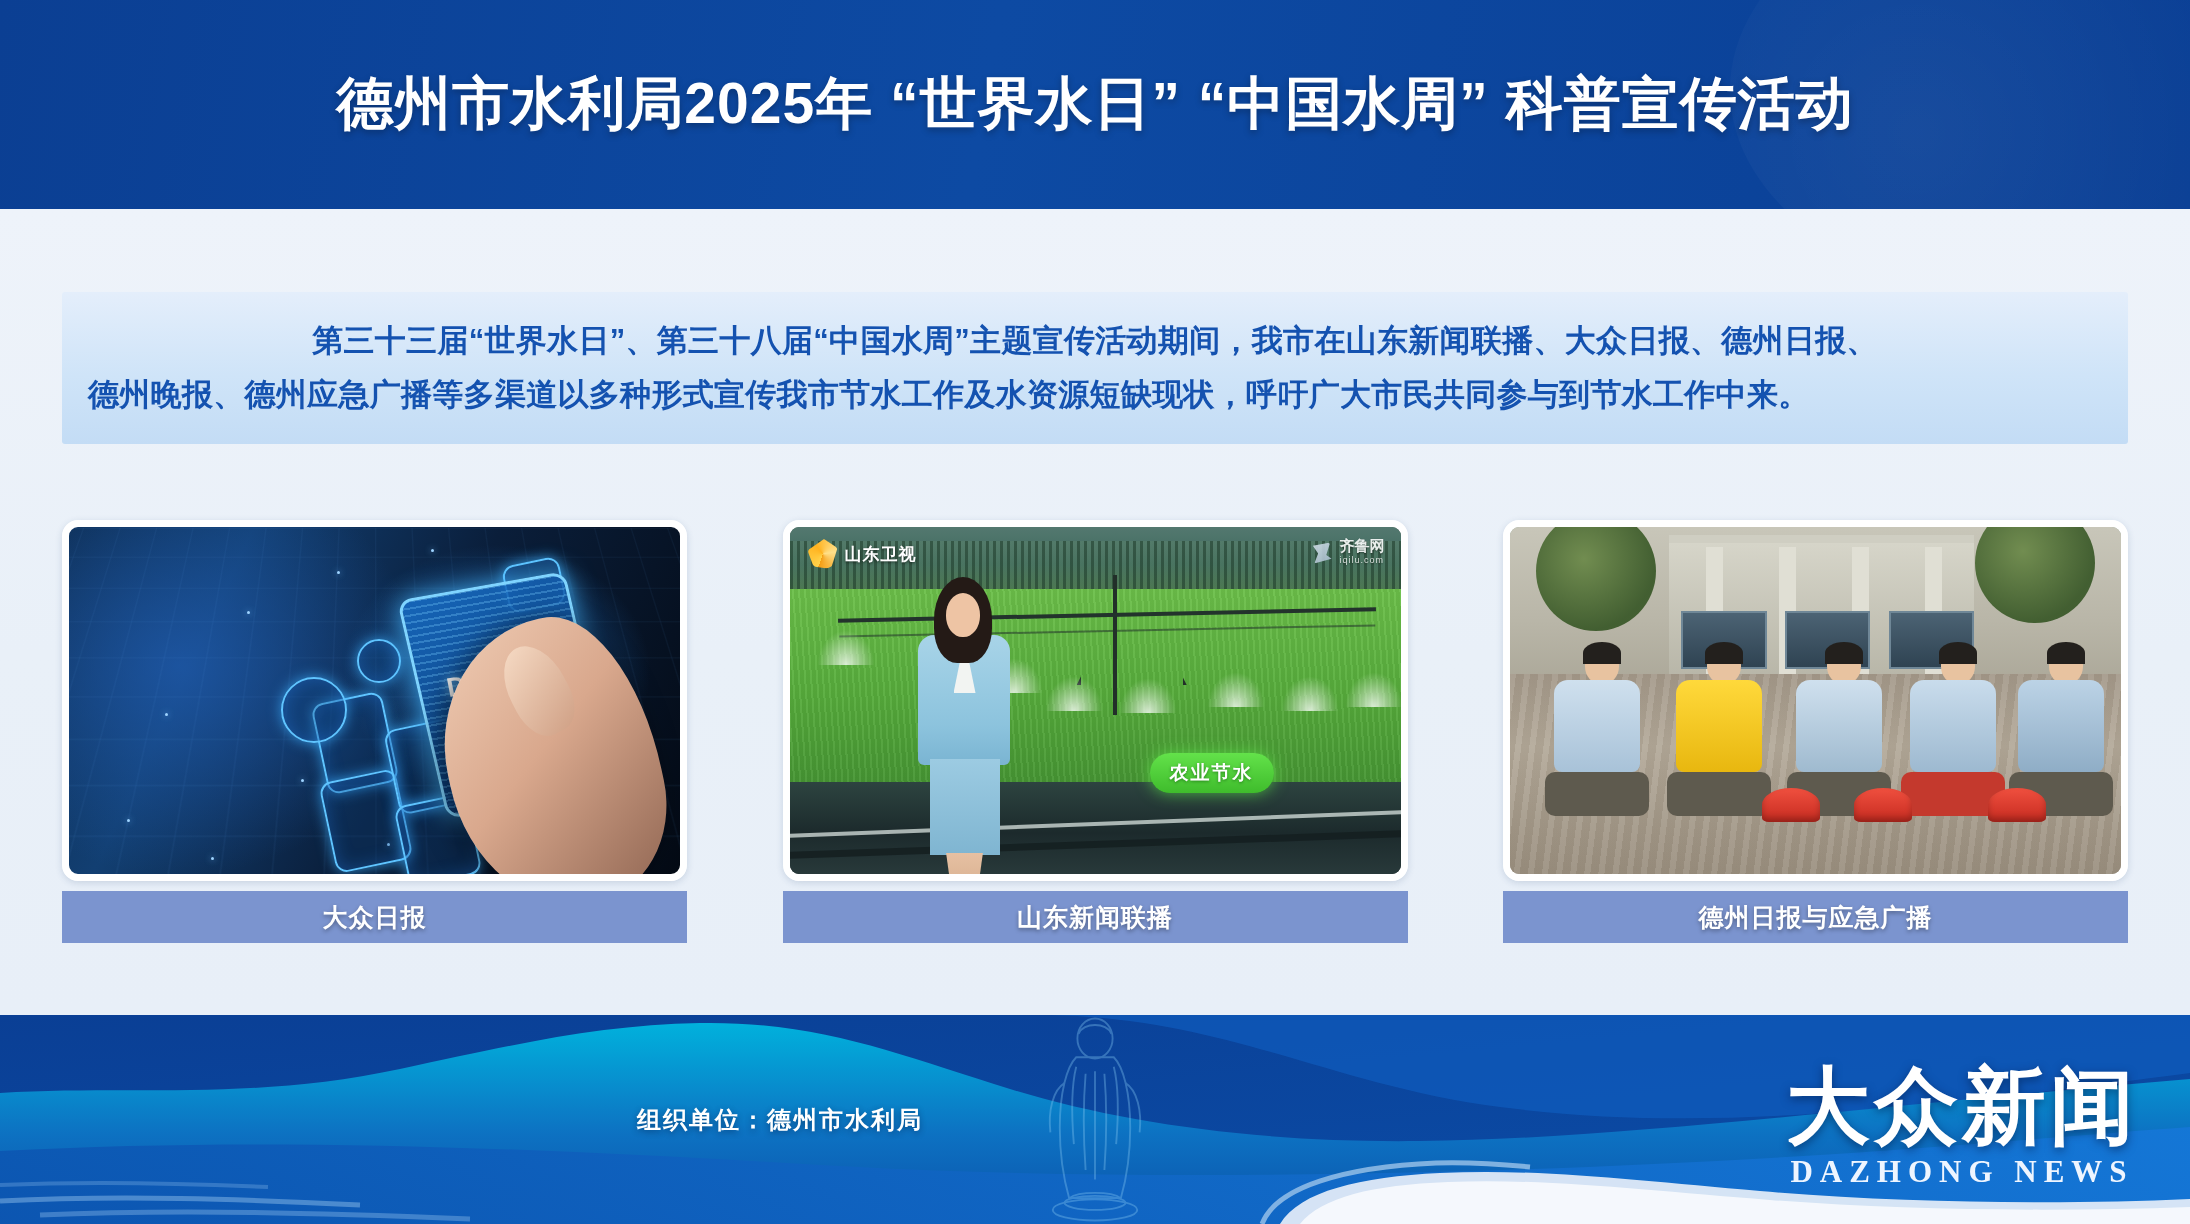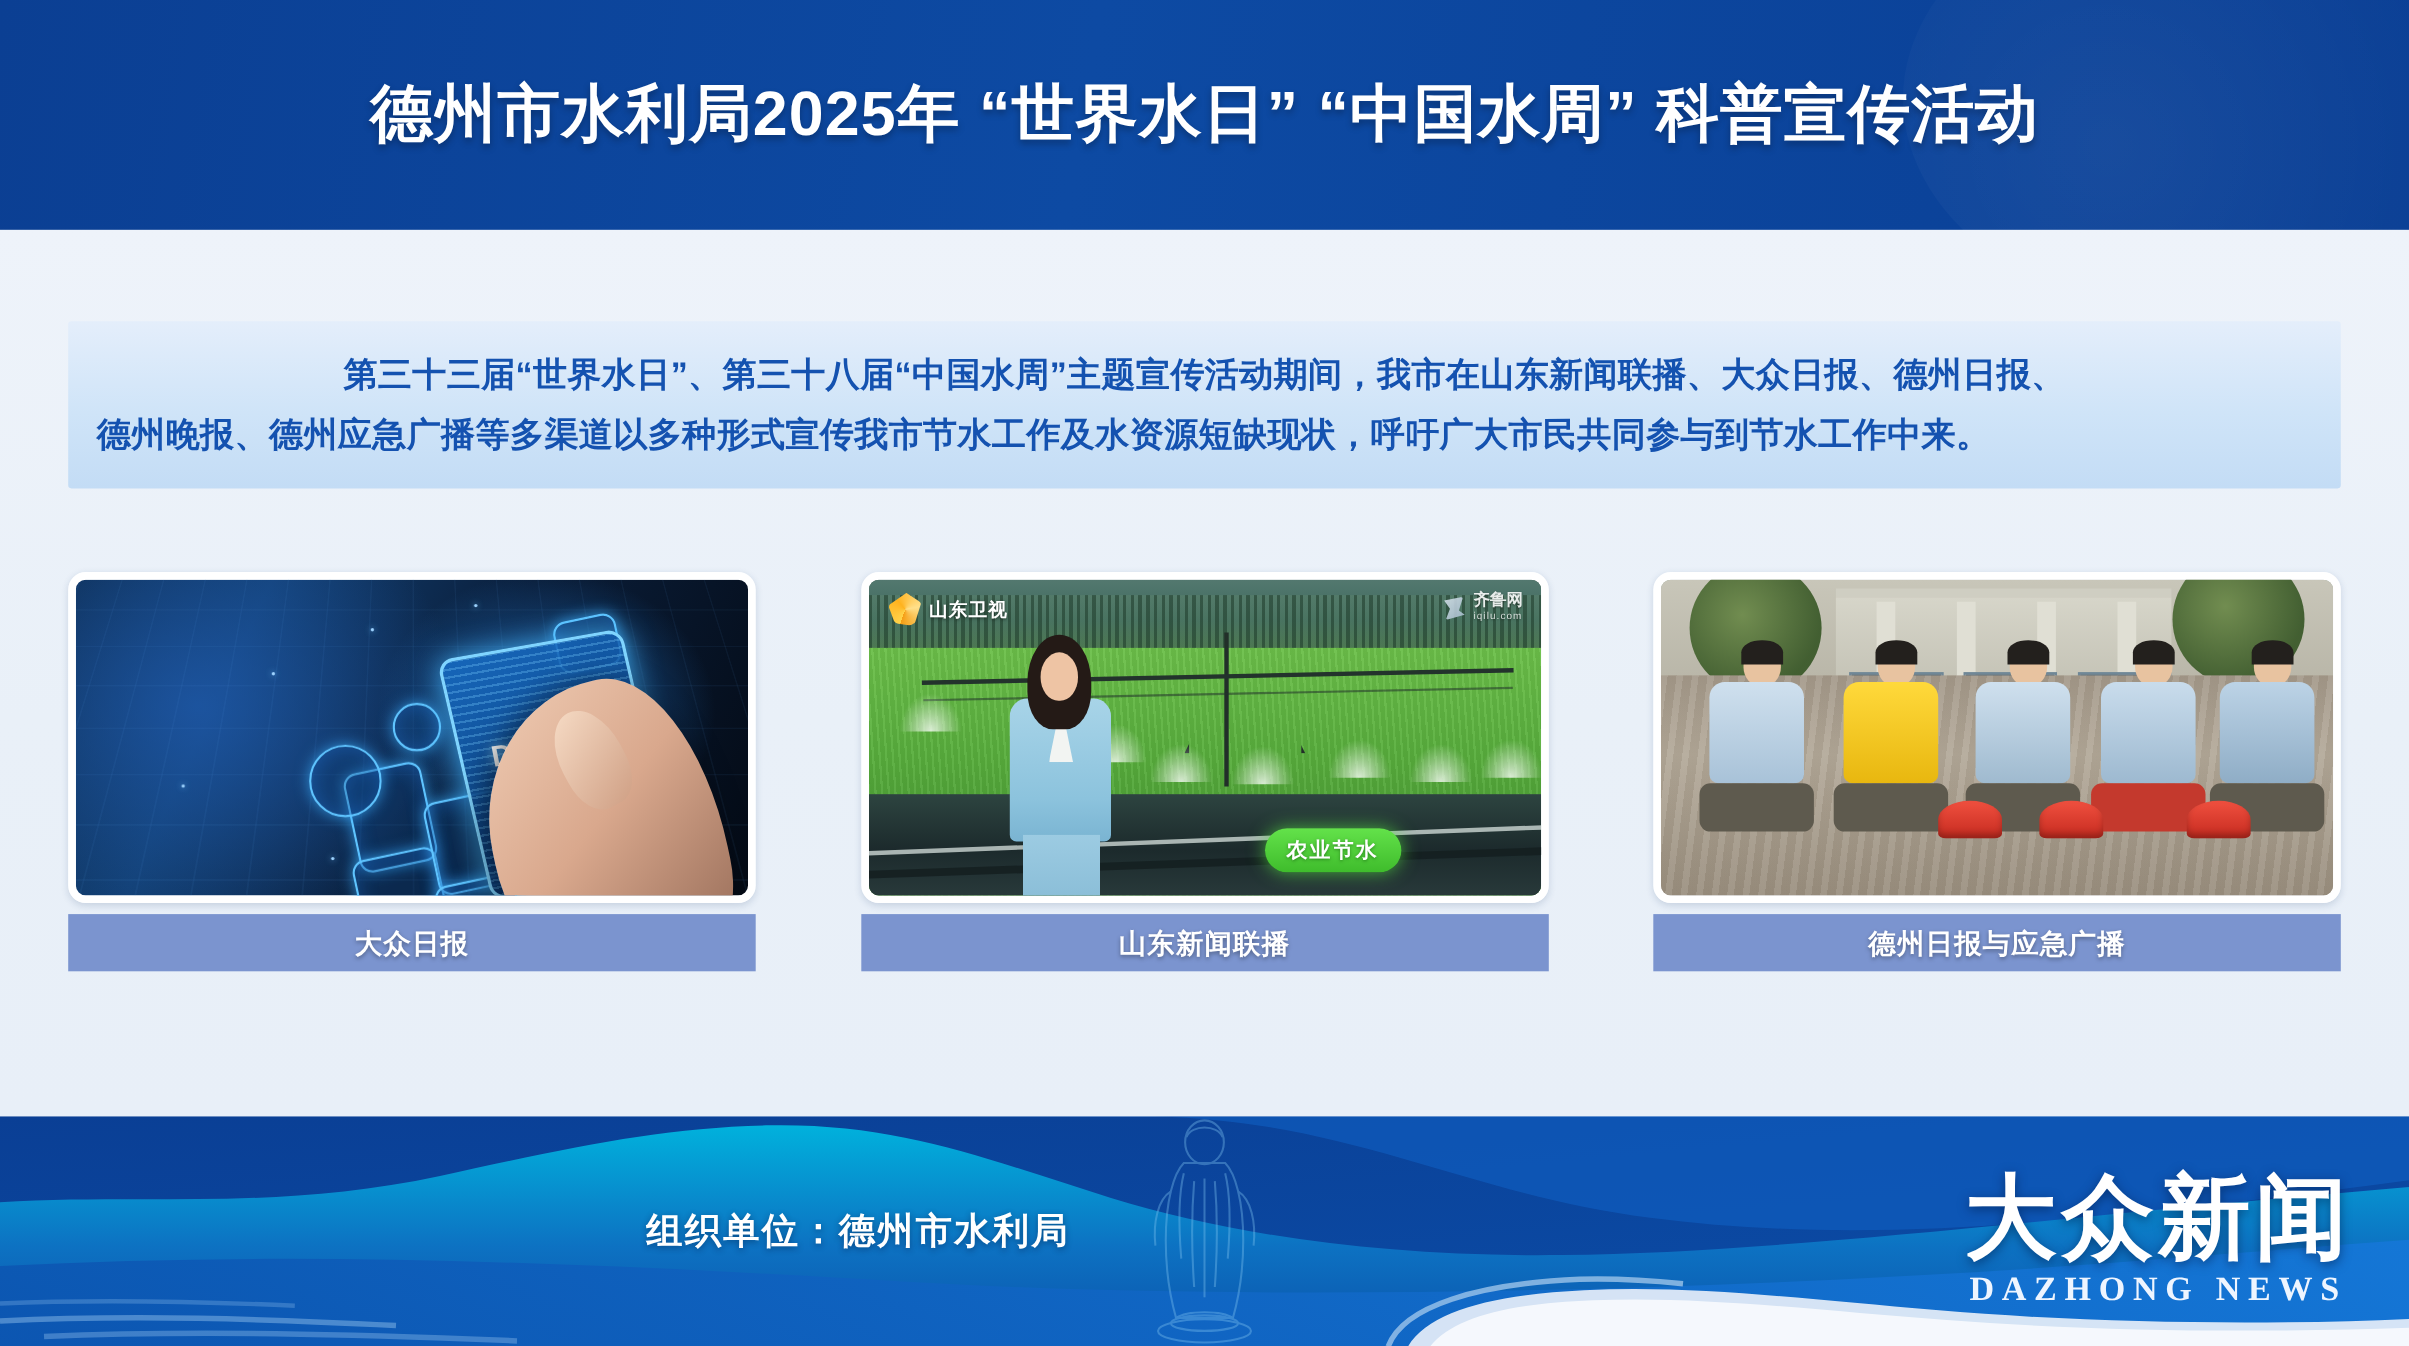--- a/index.html
+++ b/index.html
@@ -58,21 +58,21 @@
   .desc-line.l1{ text-align:center; }
   .desc-line.l2{ text-align:left; }
 
   
   .cards{
     position:absolute; left:62px; top:520px; width:2066px; height:450px;
     display:flex; justify-content:space-between;
   }
   .card{ width:625px; display:flex; flex-direction:column; }
   .card-photo{
-    height:301px; width:100%;
+    height:361px; width:100%;
     border-radius:16px;
     border:7px solid #ffffff;
     overflow:hidden;
     position:relative;
     box-shadow:0 2px 7px rgba(30,60,110,.16);
     background:#0a1726;
   }
   .card-caption{
     margin-top:10px;
     height:52px;
@@ -294,21 +294,21 @@
   
   .footer{
     position:absolute; left:0; bottom:0; width:2190px; height:209px;
     overflow:hidden;
     background:linear-gradient(110deg,#0b3f93 0%,#0d4aa5 40%,#1061c4 72%,#0c54b0 100%);
   }
   .footer svg{ position:absolute; left:0; top:0; width:2190px; height:209px; }
   .footer-text{
     position:absolute; left:0; top:0; width:1560px; height:209px;
     display:flex; align-items:center; justify-content:center;
-    color:#ffffff; font-size:33px; font-weight:bold; letter-spacing:2px;
+    color:#ffffff; font-size:24px; font-weight:bold; letter-spacing:2px;
     text-shadow:0 2px 6px rgba(0,20,60,.45);
     z-index:6;
   }
   .dz-logo{
     position:absolute; right:18px; top:26px; width:420px; height:168px; z-index:7;
     display:flex; flex-direction:column; align-items:center; justify-content:center;
   }
   .dz-cn{
     color:#ffffff; font-size:84px; font-weight:bold; letter-spacing:4px;
     line-height:92px; white-space:nowrap;

